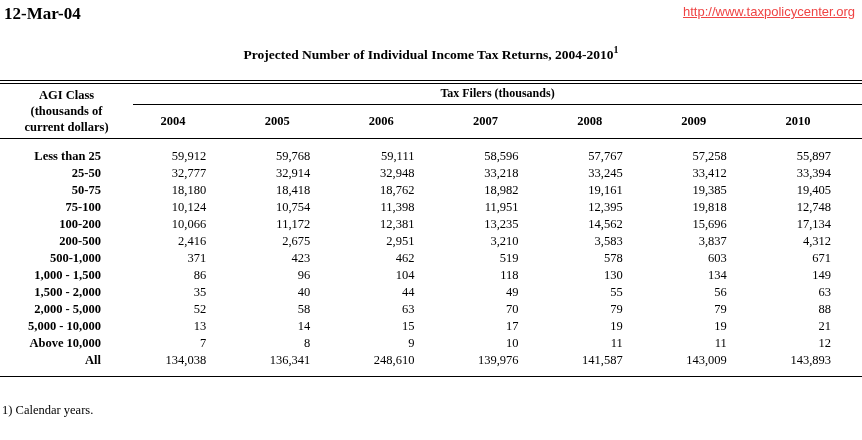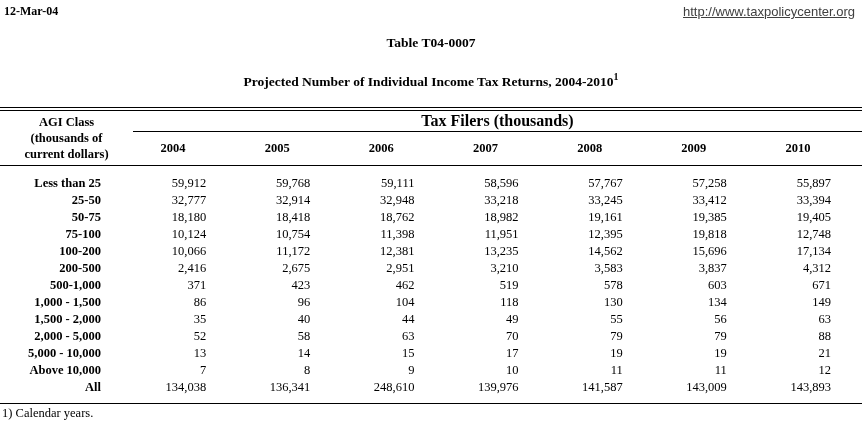--- a/index.html
+++ b/index.html
@@ -19,21 +19,21 @@
     height: 440px;
   }
   .topbar {
     display: flex;
     justify-content: space-between;
     align-items: flex-start;
     padding: 4px 7px 0 4px;
   }
   .date {
     font-weight: bold;
-    font-size: 12px;
+    font-size: 17px;
   }
   .weblink {
     font-family: "Liberation Sans", "DejaVu Sans", sans-serif;
     font-size: 13px;
     color: #0000ee;
     text-decoration: underline;
     cursor: pointer;
   }
   .title1 {
     text-align: center;
@@ -64,21 +64,21 @@
     font-size: 12.5px;
     text-align: center;
     vertical-align: middle;
     line-height: 16px;
     border-bottom: 1px solid #000000;
     padding: 2px 4px;
     margin-top: 19px;
   }
   .group-head {
     font-weight: bold;
-    font-size: 16px;
+    font-size: 12px;
     text-align: center;
     height: 20px;
     vertical-align: middle;
     border-bottom: 1px solid #000000;
     padding: 0;
   }
   th.year {
     font-weight: bold;
     font-size: 12.5px;
     text-align: center;
@@ -106,33 +106,33 @@
   tbody tr:last-child td { padding-bottom: 7px; }
   .source-line {
     font-size: 12.5px;
     padding: 3px 0 0 2px;
     line-height: 17px;
   }
   .note-line {
     font-size: 12.5px;
     padding: 1px 0 0 2px;
     line-height: 17px;
+    margin-top: 24px;
   }
 </style>
 </head>
 <body>
 
 <div class="page">
 
   <div class="topbar">
     <span class="date">12-Mar-04</span>
-    <a class="weblink" style="color: #404040;">http://www.taxpolicycenter.org</a>
+    <a class="weblink" style="color: #ef4444;">http://www.taxpolicycenter.org</a>
   </div>
 
-  <div class="title1">Table T04-0007</div>
 
   <div class="title2">
     <span>Projected Number of Individual Income Tax Returns, 2004-2010</span><sup>1</sup>
   </div>
 
   <table class="datatable">
     <colgroup>
       <col style="width:133px">
       <col span="7">
     </colgroup>

